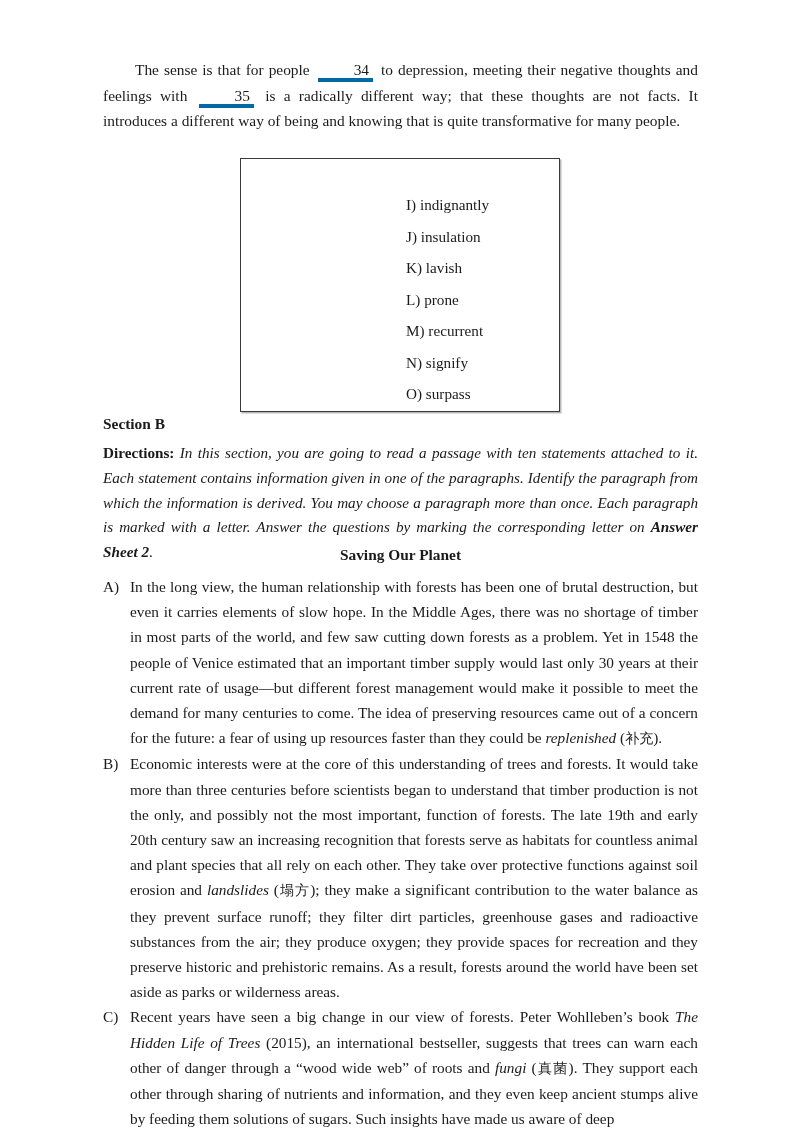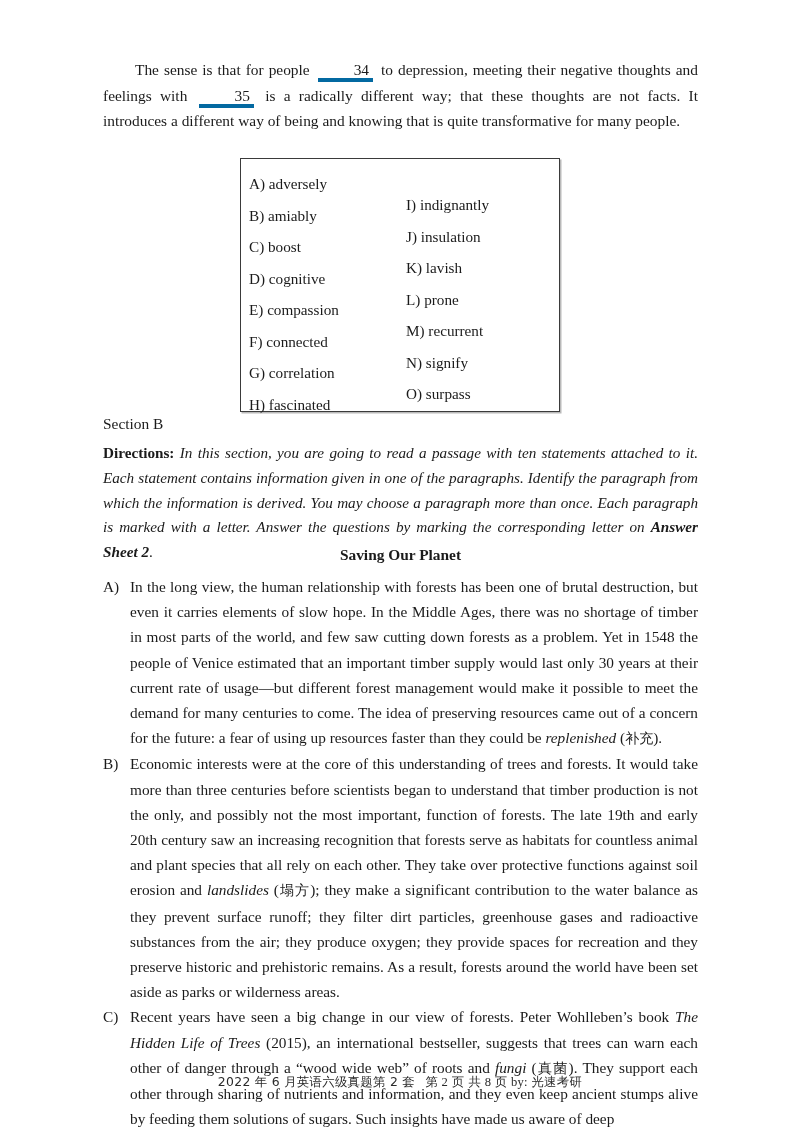--- a/index.html
+++ b/index.html
@@ -77,21 +77,21 @@
     line-height: 31.5px;
     white-space: nowrap;
   }
 
   
   .section-head {
     position: absolute;
     left: 103px;
     top: 413px;
     font-size: 15.4px;
-    font-weight: normal;
+    font-weight: bold;
     line-height: 22px;
   }
 
   .directions {
     position: absolute;
     left: 103px;
     top: 441px;
     width: 595px;
     font-size: 15.2px;
     line-height: 24.8px;
@@ -172,30 +172,20 @@
   <div class="intro">
     <span>The sense is that for people</span>
     <span class="blank">34</span>
     <span>to depression, meeting their negative thoughts and feelings with</span>
     <span class="blank">35</span>
     <span>is a radically different way; that these thoughts are not facts. It introduces a different way of being and knowing that is quite transformative for many people.</span>
   </div>
 
   <div class="wordbank">
     <div class="wordbank-inner">
-      <div class="wb-col left">
-        <div class="wb-item">A) adversely</div>
-        <div class="wb-item">B) amiably</div>
-        <div class="wb-item">C) boost</div>
-        <div class="wb-item">D) cognitive</div>
-        <div class="wb-item">E) compassion</div>
-        <div class="wb-item">F) connected</div>
-        <div class="wb-item">G) correlation</div>
-        <div class="wb-item">H) fascinated</div>
-      </div>
       <div class="wb-col right">
         <div class="wb-item">I) indignantly</div>
         <div class="wb-item">J) insulation</div>
         <div class="wb-item">K) lavish</div>
         <div class="wb-item">L) prone</div>
         <div class="wb-item">M) recurrent</div>
         <div class="wb-item">N) signify</div>
         <div class="wb-item">O) surpass</div>
       </div>
     </div>
@@ -217,24 +207,14 @@
     <div class="para">
       <span class="plabel">B)</span>
       <span class="ptext"><span>Economic interests were at the core of this understanding of trees and forests. It would take more than three centuries before scientists began to understand that timber production is not the only, and possibly not the most important, function of forests. The late 19th and early 20th century saw an increasing recognition that forests serve as habitats for countless animal and plant species that all rely on each other. They take over protective functions against soil erosion and </span><span class="ital">landslides</span><span> (</span><span class="cn">塌方</span><span>); they make a significant contribution to the water balance as they prevent surface runoff; they filter dirt particles, greenhouse gases and radioactive substances from the air; they produce oxygen; they provide spaces for recreation and they preserve historic and prehistoric remains. As a result, forests around the world have been set aside as parks or wilderness areas.</span></span>
     </div>
     <div class="para">
       <span class="plabel">C)</span>
       <span class="ptext"><span>Recent years have seen a big change in our view of forests. Peter Wohlleben’s book </span><span class="ital">The Hidden Life of Trees</span><span> (2015), an international bestseller, suggests that trees can warn each other of danger through a “wood wide web” of roots and </span><span class="ital">fungi</span><span> (</span><span class="cn">真菌</span><span>). They support each other through sharing of nutrients and information, and they even keep ancient stumps alive by feeding them solutions of sugars. Such insights have made us aware of deep</span></span>
     </div>
   </div>
 
-  <div class="footer">
-    <span class="cnfoot">2022 年 6 月英语六级真题第 2 套</span>&nbsp;&nbsp;
-    <span class="cnfoot">第</span>
-    <span>2</span>
-    <span class="cnfoot">页 共</span>
-    <span>8</span>
-    <span class="cnfoot">页</span>
-    <span>by:</span>
-    <span class="cnfoot">光速考研</span>
-  </div>
 
 </div>
 
 </body></html>

